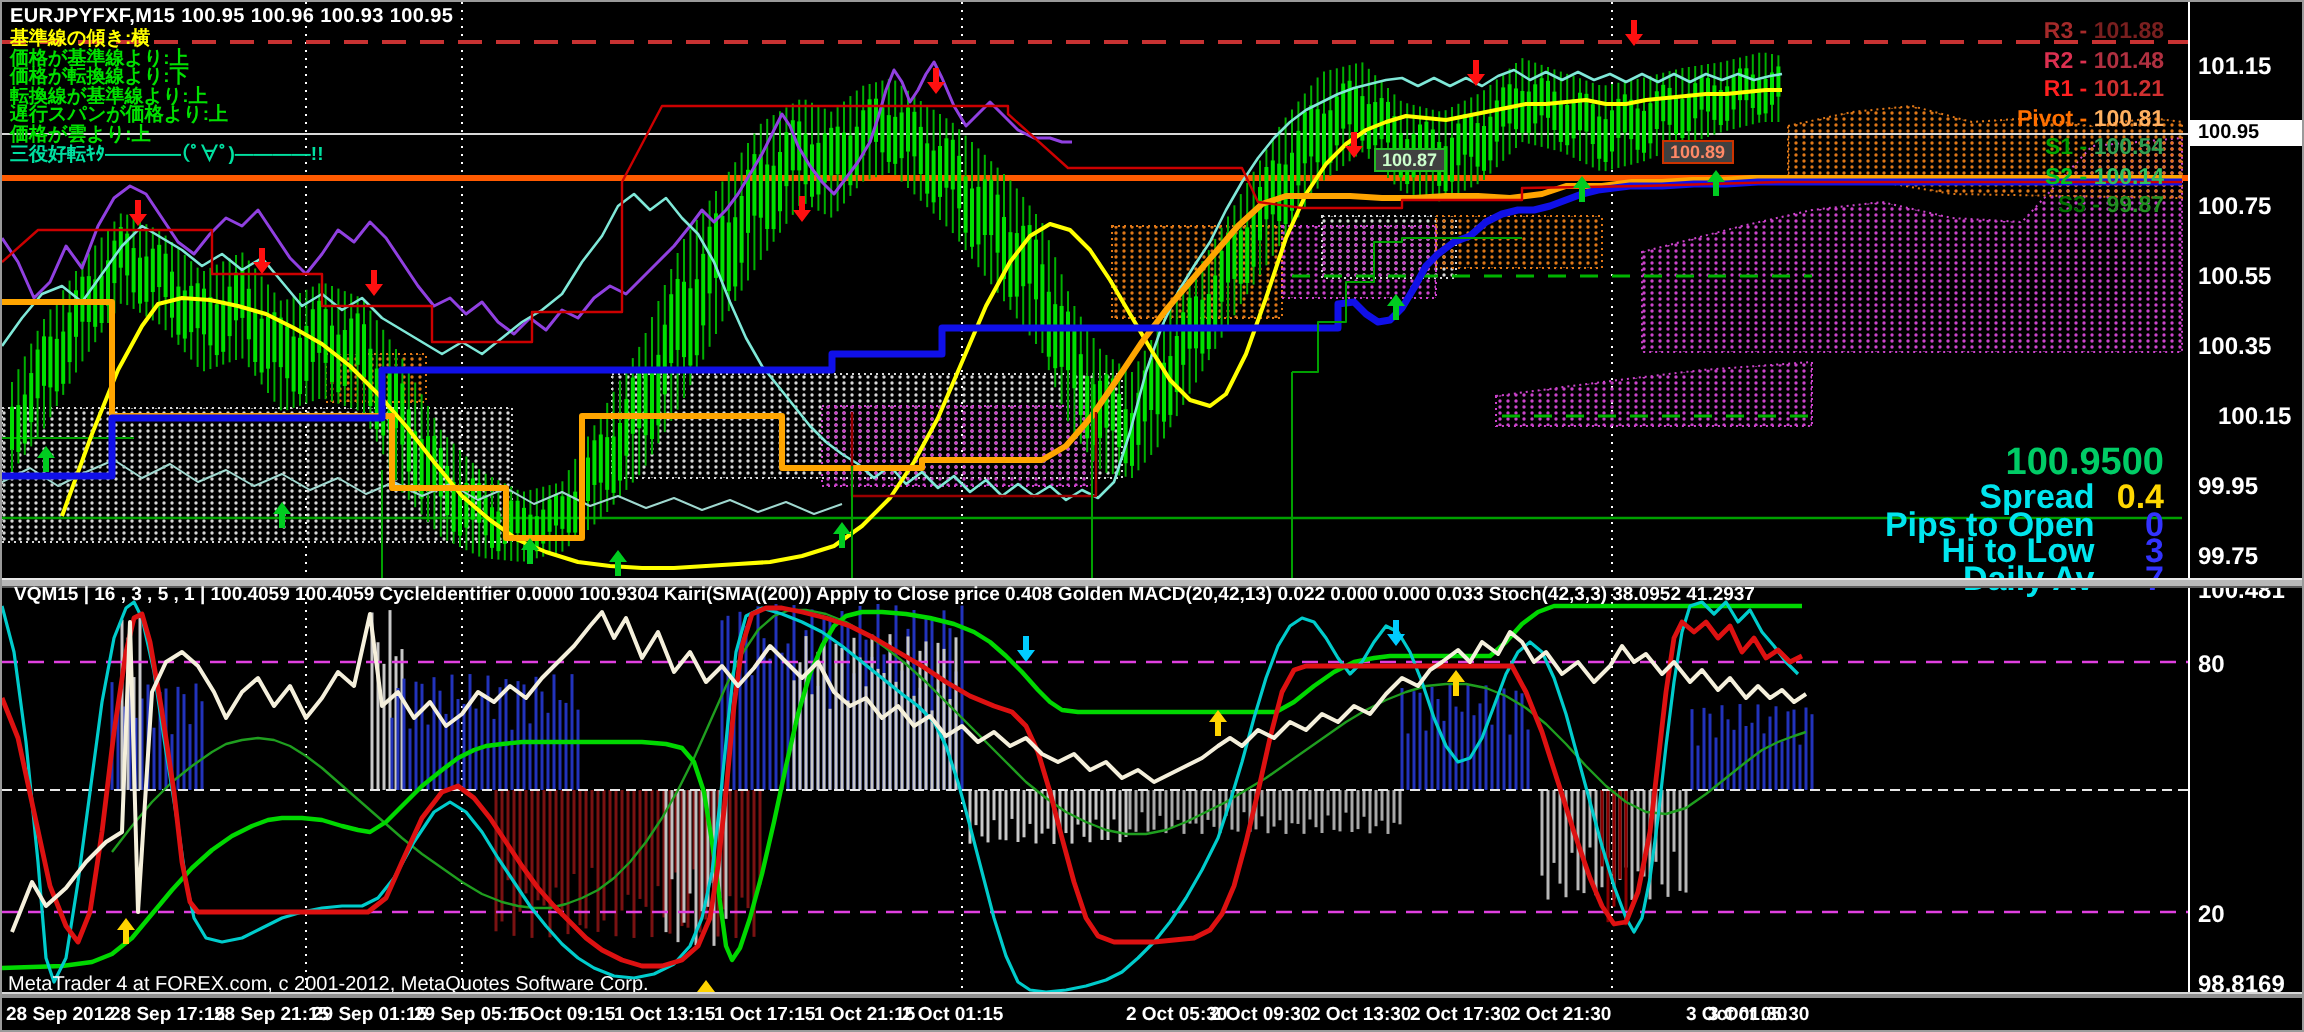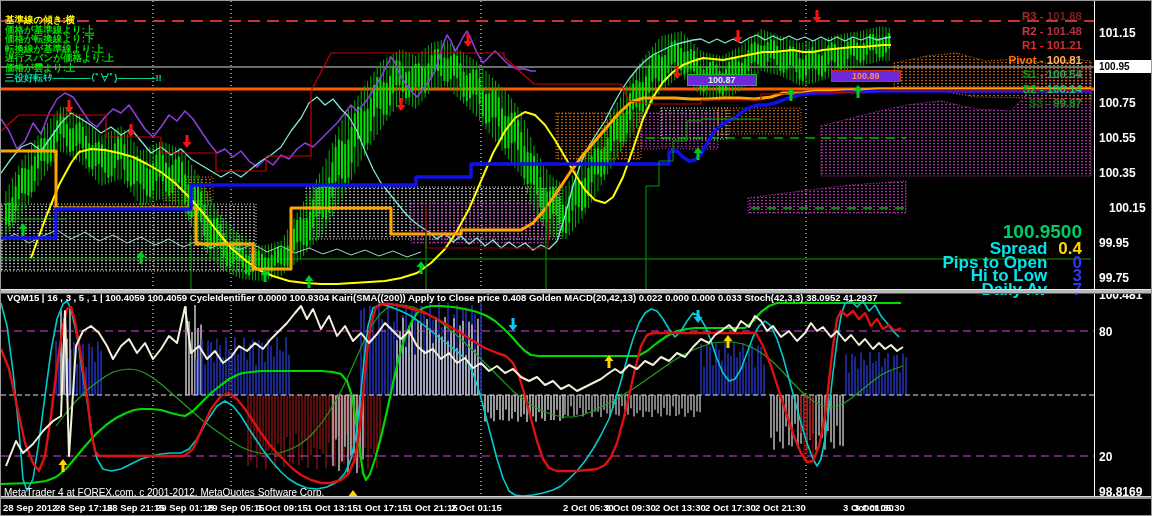--- a/index.html
+++ b/index.html
@@ -8,21 +8,21 @@
   #cv{position:absolute;left:0;top:0;}
   .ov{position:absolute;white-space:nowrap;pointer-events:none;}
   .title-line{left:4px;top:2px;color:#fff;font-size:10px;font-weight:bold;letter-spacing:0.2px;}
   #signals{left:4px;top:14px;line-height:9.6px;font-size:9.5px;font-weight:bold;}
   #pivots{right:69px;top:8px;text-align:right;font-size:11.5px;font-weight:bold;line-height:14.5px;}
   #infopanel{right:69px;top:220px;text-align:right;}
   #bigprice{font-size:19px;font-weight:bold;color:#00cc66;line-height:21px;}
   .inforow{font-size:17px;font-weight:bold;line-height:13.5px;}
   .inforow .lab{color:#00e5ee;}
   .inforow .val{display:inline-block;min-width:30px;text-align:right;}
-  .tag{position:absolute;font-size:9px;font-weight:bold;padding:0 20px;background:#6d28d9;}
+  .tag{position:absolute;font-size:9px;font-weight:bold;padding:0 3px;background:#404040;}
   #scale-divider{position:absolute;left:1093px;top:0;width:1px;height:497px;background:#fff;}
   .scale-lab{position:absolute;left:1098px;color:#fff;font-size:12px;font-weight:bold;}
   .cur-price{position:absolute;left:1094px;width:57px;background:#fff;color:#000;font-size:10px;
              font-weight:bold;text-align:left;padding:1px 0 1px 4px;}
   #splitter{position:absolute;left:0;top:288px;width:1152px;height:5px;background:#b8b8b8;
             border-top:1px solid #e8e8e8;border-bottom:1px solid #5a5a5a;box-sizing:border-box;}
   #splitter2{position:absolute;left:0;top:495px;width:1152px;height:3px;background:#909090;
              border-top:1px solid #d8d8d8;box-sizing:border-box;}
   #ind-header{left:6px;top:291px;color:#fff;font-size:9.5px;font-weight:bold;}
   #copyright{left:3px;top:486px;color:#fff;font-size:10px;}
@@ -990,20 +990,21 @@
         <polyline points="5,465 15,440 22,452 32,443 42,430 52,420 60,415 64,310 68,455 75,345 82,330 90,325 98,332 106,345 112,358 120,345 128,338 136,352 144,342 152,358 160,348 168,335 176,342 184,306 190,352 198,345 206,358 214,350 222,362 230,356 238,345 246,350 254,342 262,348 270,338 278,330 286,322 294,312 300,305 306,318 312,308 320,328 328,315 336,335 344,325 352,340 360,332 368,342 376,333 384,322 392,330 400,338 408,330 416,345 424,352 432,348 440,358 448,352 456,362 464,357 472,367 480,362 488,370 496,365 504,372 512,368 520,376 528,380 536,376 544,384 552,380 560,388 568,384 576,390 584,386 592,382 600,378 608,372 614,368 620,372 628,364 636,368 644,360 652,364 660,356 668,360 676,352 684,356 692,346 700,338 708,342 714,334 720,330 728,324 734,330 740,320 748,326 754,315 760,320 766,330 772,325 780,336 788,330 796,340 804,332 810,322 816,330 822,326 830,336 836,330 844,340 850,334 858,344 864,338 872,348 878,342 884,348 890,344 896,350 902,346" fill="none" stroke="#f5f0dc" stroke-width="2" stroke-linejoin="round"></polyline>
         <path d="M62,458 l-4.5,6 h3 v7 h3 v-7 h3 z" fill="#ffd400"></path>
         <path d="M352,489 l-4.5,6 h3 v7 h3 v-7 h3 z" fill="#ffd400"></path>
         <path d="M608,354 l-4.5,6 h3 v7 h3 v-7 h3 z" fill="#ffd400"></path>
         <path d="M727,334 l-4.5,6 h3 v7 h3 v-7 h3 z" fill="#ffd400"></path>
         <path d="M512,330 l-4.5,-6 h3 v-7 h3 v7 h3 z" fill="#00ccff"></path>
         <path d="M697,322 l-4.5,-6 h3 v-7 h3 v7 h3 z" fill="#00ccff"></path>
       </g>
     </svg>
 
+  <div class="ov title-line">EURJPYFXF,M15  100.95 100.96 100.93 100.95</div>
   <div class="ov" id="signals">
       <div style="color: rgb(255, 255, 0);">基準線の傾き:横</div>
       <div style="color: rgb(0, 224, 0);">価格が基準線より:上</div>
       <div style="color: rgb(0, 224, 0);">価格が転換線より:下</div>
       <div style="color: rgb(0, 224, 0);">転換線が基準線より:上</div>
       <div style="color: rgb(0, 224, 0);">遅行スパンが価格より:上</div>
       <div style="color: rgb(0, 224, 0);">価格が雲より:上</div>
       <div style="color: rgb(0, 224, 160);">三役好転ｷﾀ――――(ﾟ∀ﾟ)――――!!</div>
     </div>
   <div class="ov" id="pivots">

